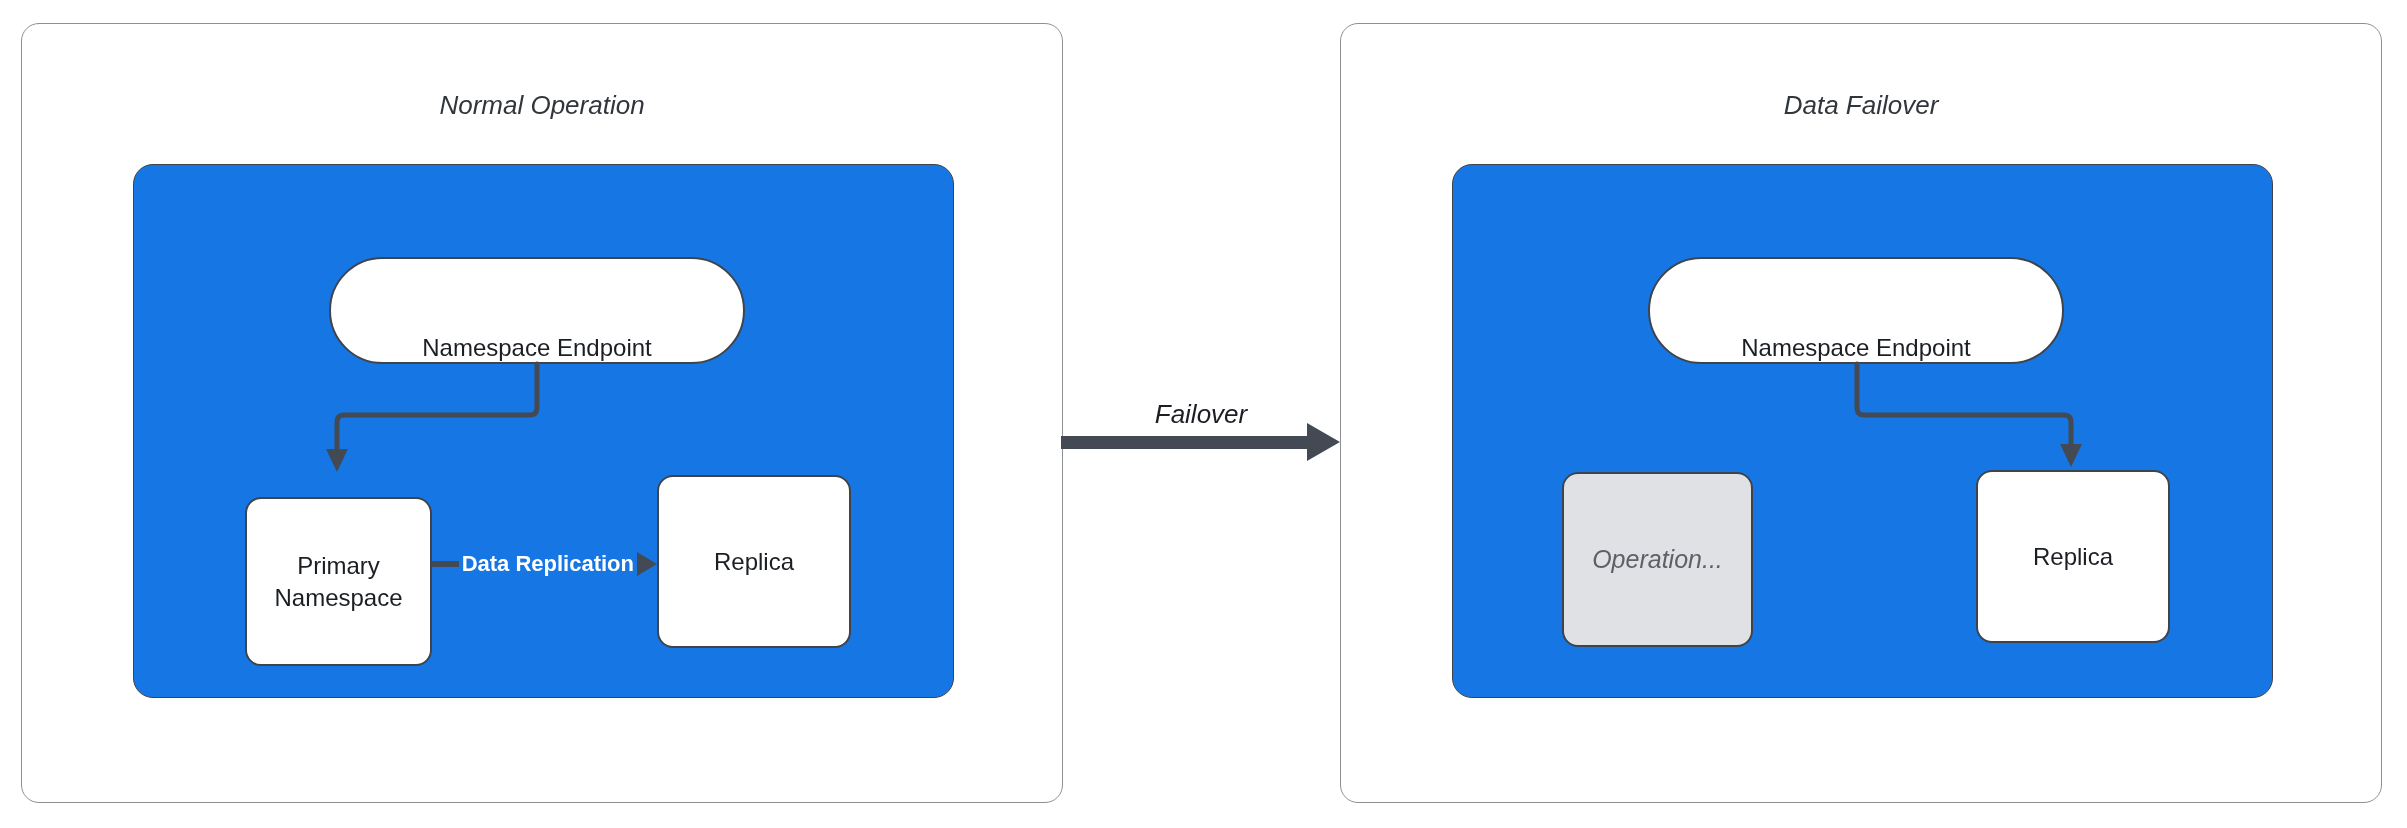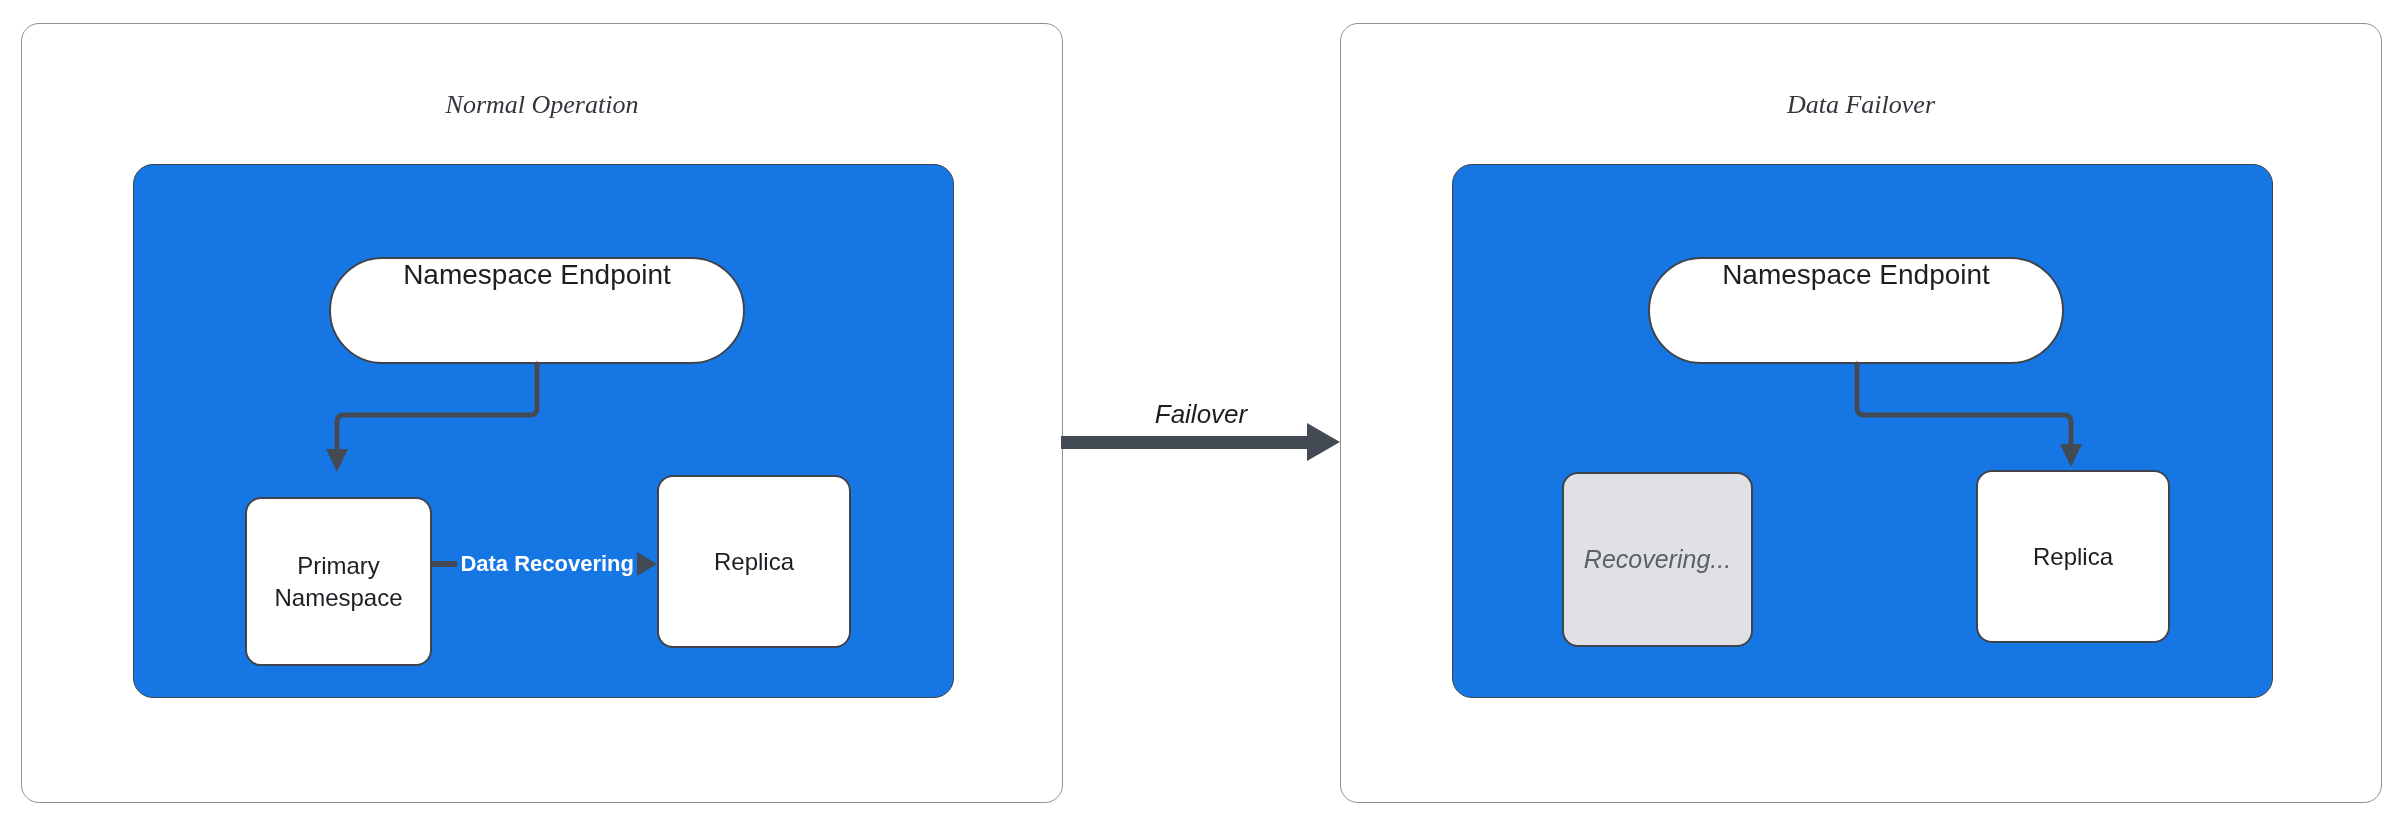--- a/index.html
+++ b/index.html
@@ -25,37 +25,36 @@
     border:1px solid var(--panel_border);
     border-radius:18px;
   }
   .panel-title{
     position:absolute;top:66px;left:0;
     width:100%;
     text-align:center;
     font-style:italic;
     font-size:26px;
     color:var(--title_text);
-    font-family:Liberation Serif, serif;
   }
   .cluster{
     position:absolute;left:111px;top:140px;
     width:821px;height:534px;
     background:var(--blue);
     border:1px solid var(--shape_border);
     border-radius:20px;
   }
   .pill{
     position:absolute;left:195px;top:92px;
     width:416px;height:107px;
     background:#fff;
     border:2.5px solid var(--shape_border);
     border-radius:54px;
-    display:flex;align-items:flex-start;justify-content:center;
-    font-size:28px;color:var(--node_text);
+    display:flex;align-items:flex-end;justify-content:center;
+    font-size:24px;color:var(--node_text);
   }
   .node{
     position:absolute;
     background:#fff;
     border:2px solid var(--shape_border);
     border-radius:16px;
     display:flex;align-items:center;justify-content:center;
     text-align:center;
     font-size:24px;line-height:1.3;
     color:var(--node_text);
@@ -143,21 +142,21 @@
         <path d="M403,199 L403,243 Q403,250 396,250 L210,250 Q203,250 203,257 L203,286"></path>
         <polygon points="192,284 214,284 203,307"></polygon>
       </svg>
 
       <div class="node" style="left:111px;top:332px;width:187px;height:169px">
         <span>Primary Namespace</span>
       </div>
 
       <div class="edge">
         <div class="edge-line"></div>
-        <span class="edge-label">Data Recovering</span>
+        <span class="edge-label">Data Replication</span>
         <div class="edge-head"></div>
       </div>
 
       <div class="node" style="left:523px;top:310px;width:194px;height:173px">
         <span>Replica</span>
       </div>
 
     </div>
   </section>
 
@@ -175,21 +174,21 @@
       <div class="pill">
         <span>Namespace Endpoint</span>
       </div>
 
       <svg class="connector-svg" viewBox="0 0 821 534">
         <path d="M404,199 L404,243 Q404,250 411,250 L611,250 Q618,250 618,257 L618,281"></path>
         <polygon points="607,279 629,279 618,302"></polygon>
       </svg>
 
       <div class="node gray" style="left:109px;top:307px;width:191px;height:175px">
-        <span>Recovering...</span>
+        <span>Operation...</span>
       </div>
 
       <div class="node" style="left:523px;top:305px;width:194px;height:173px">
         <span>Replica</span>
       </div>
 
     </div>
   </section>
 
 </div>

